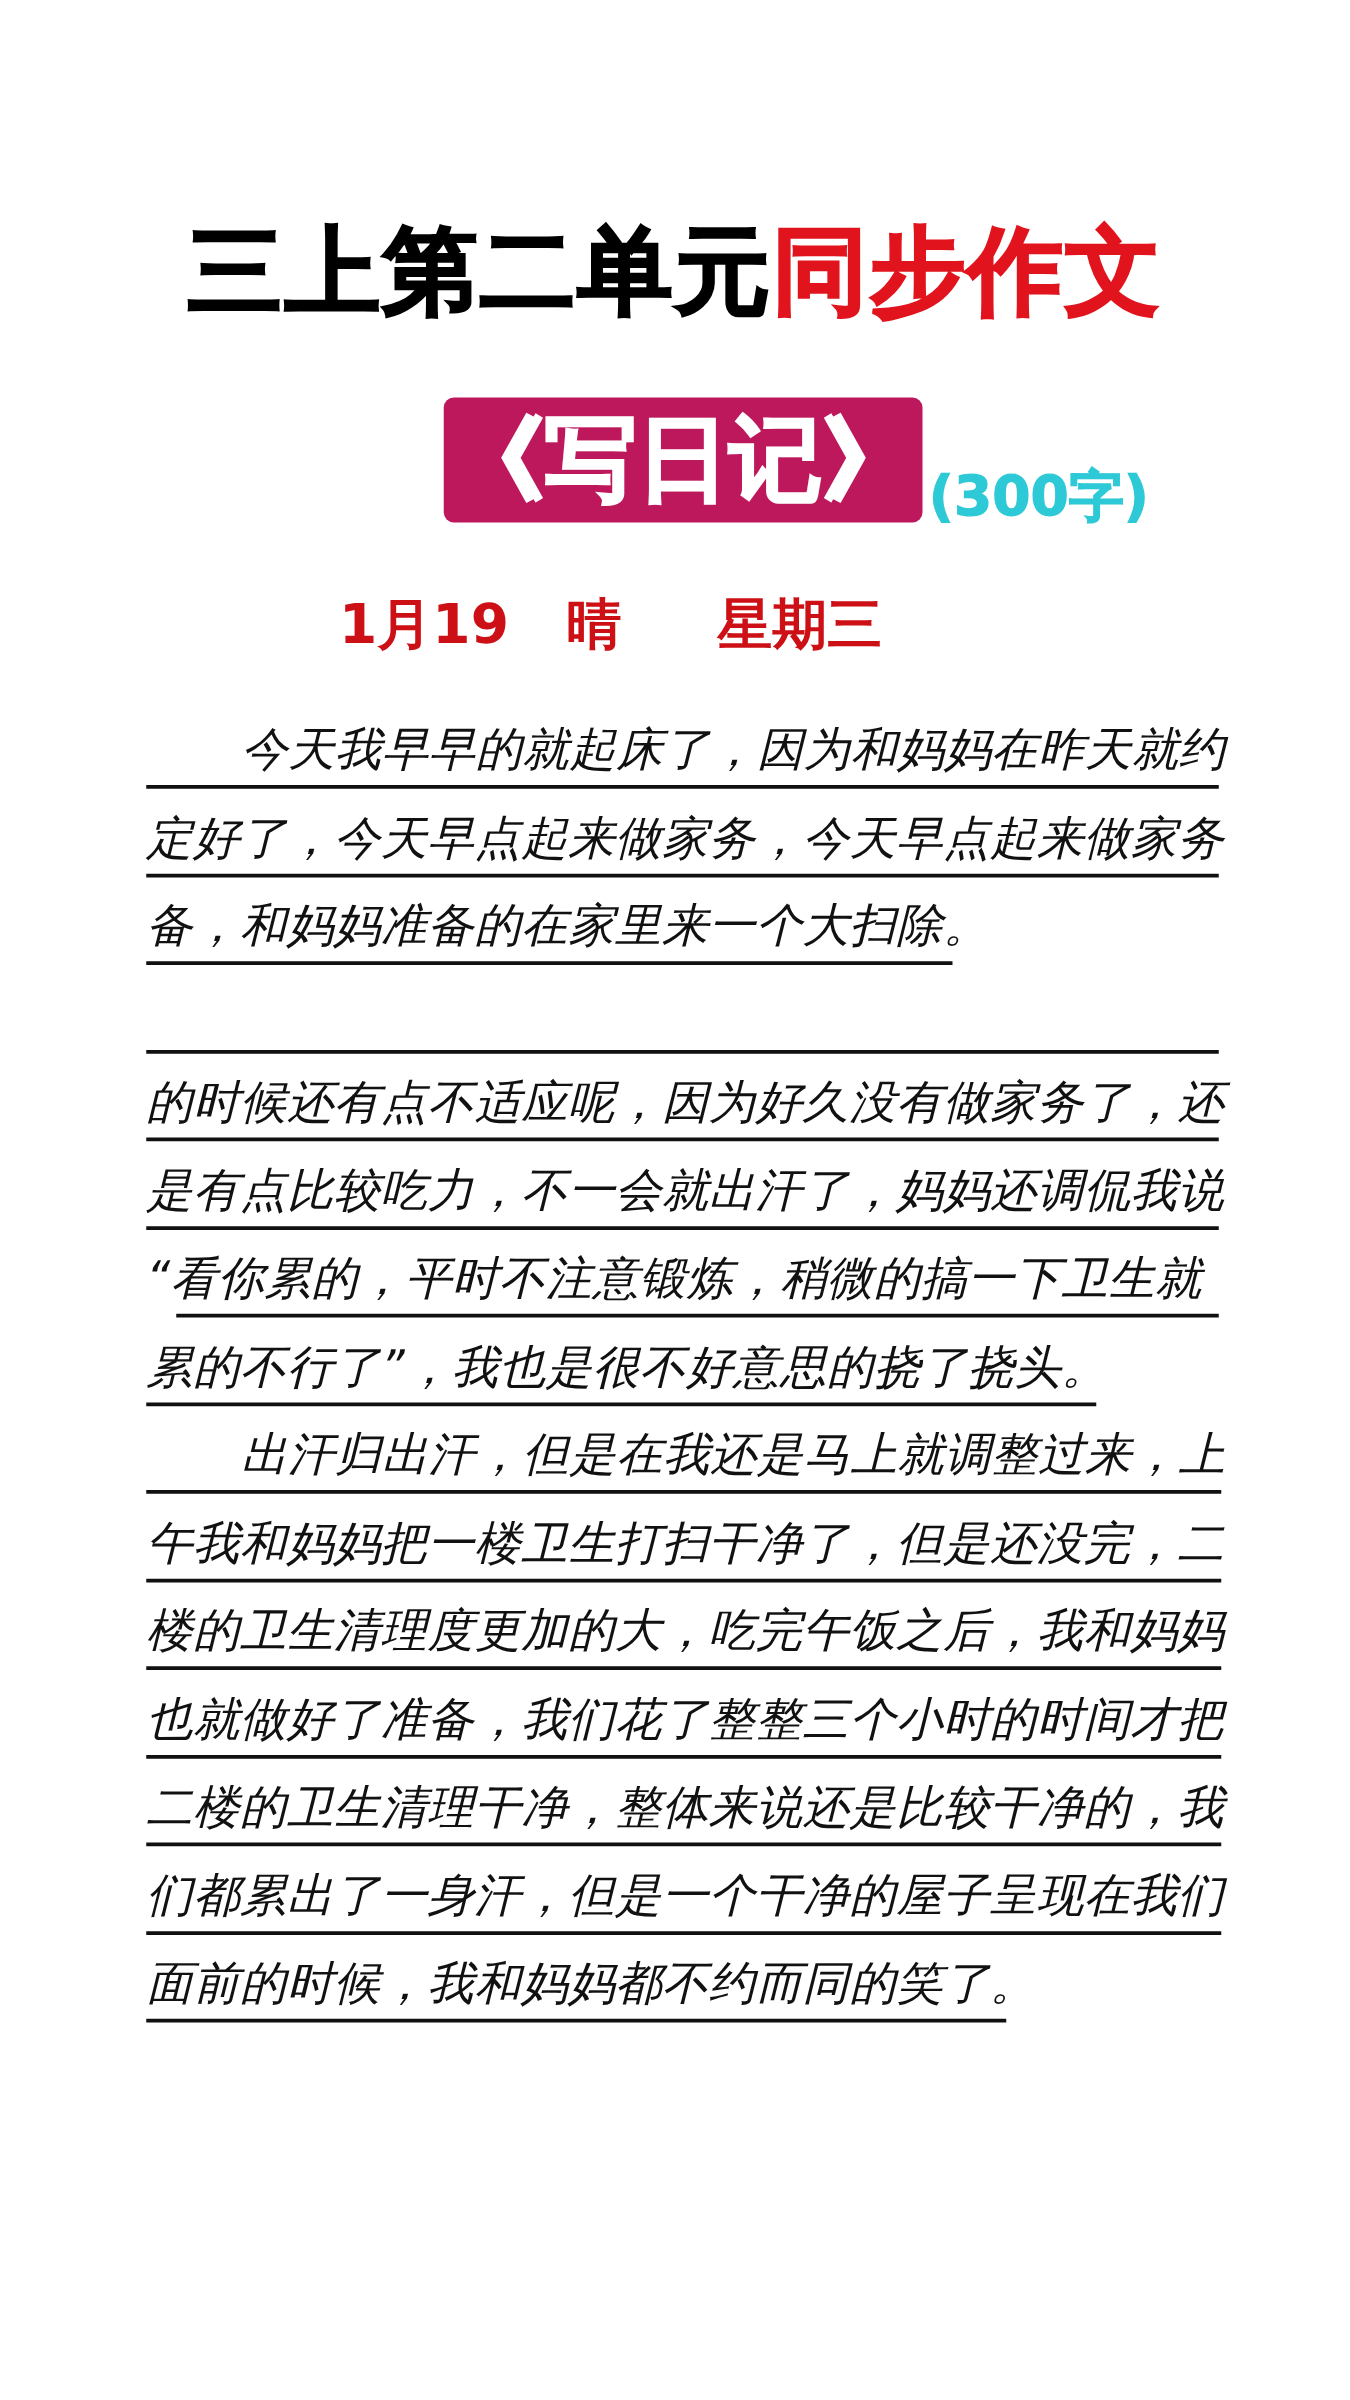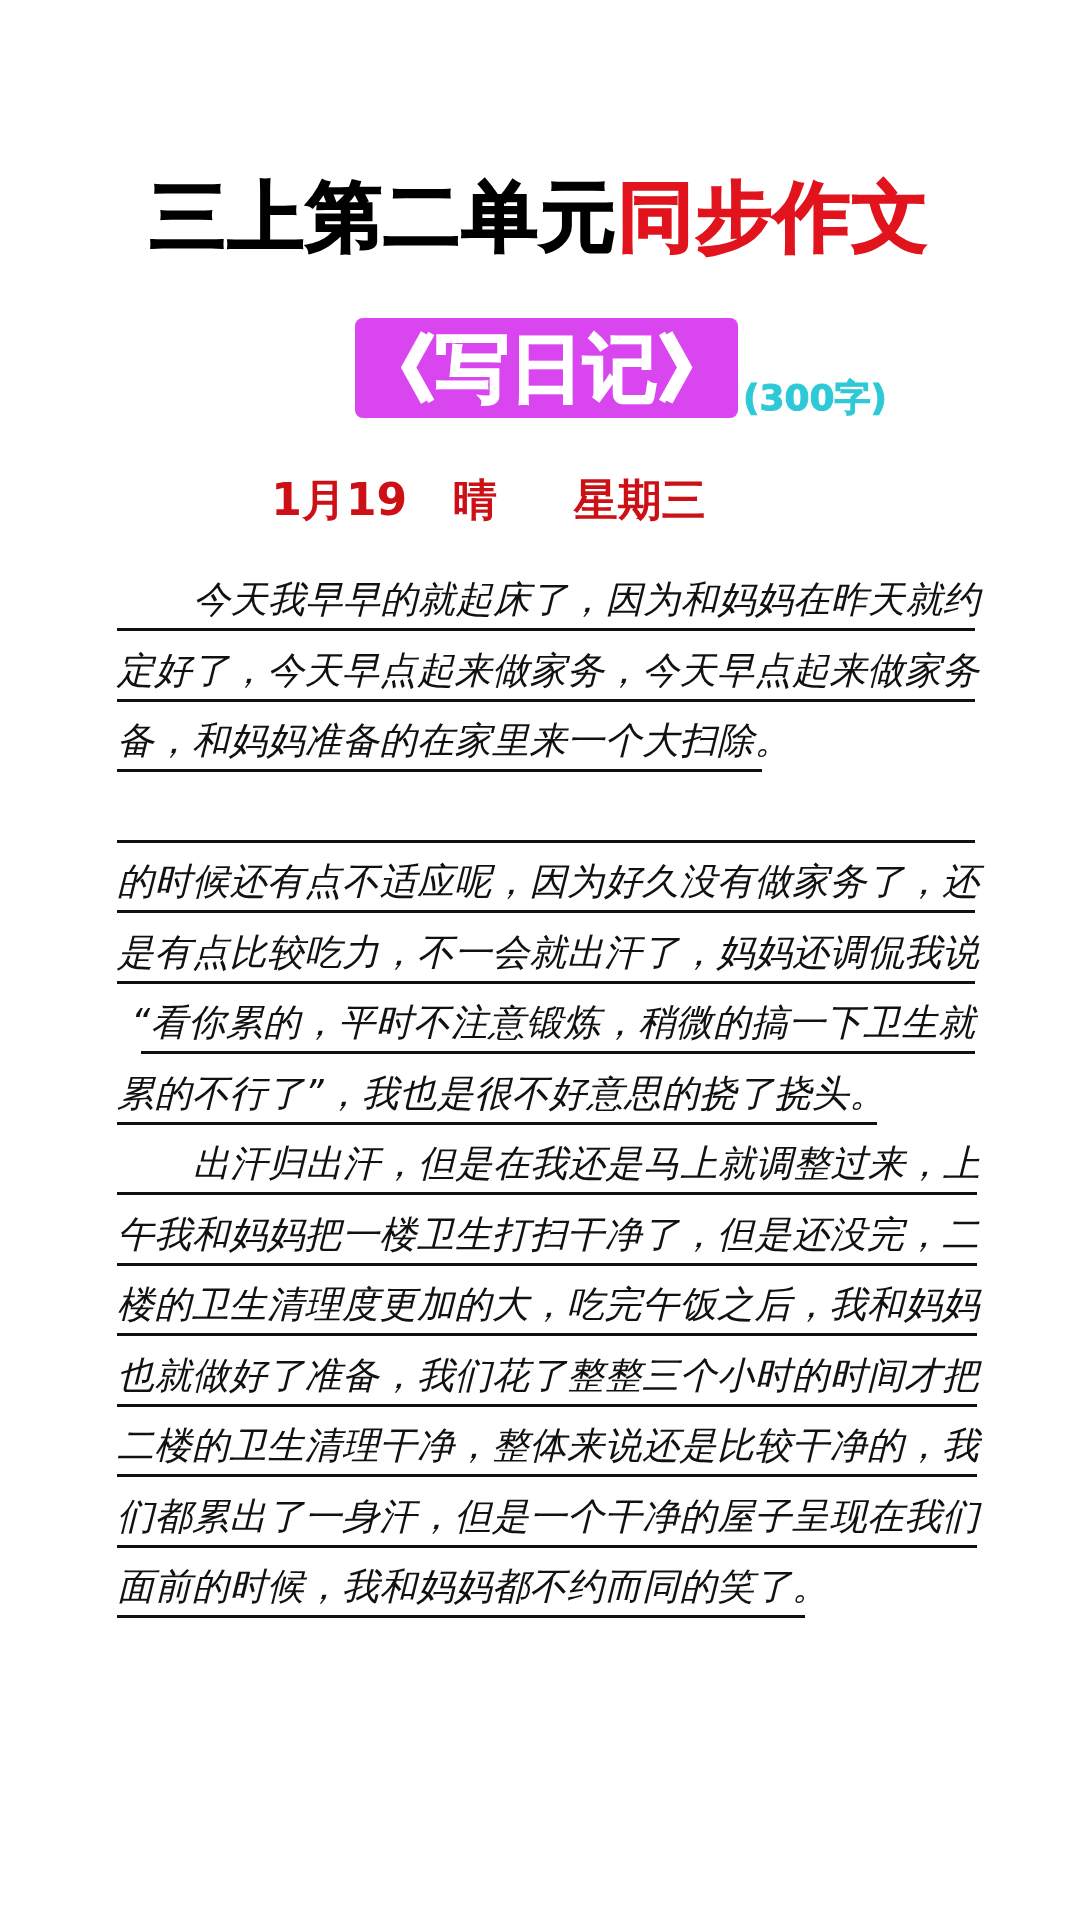--- a/index.html
+++ b/index.html
@@ -35,36 +35,36 @@
       top: 318px;
       left: 355px;
       height: 100px;
     }
     .badge {
       position: absolute;
       left: 0;
       top: 0;
       width: 383px;
       height: 100px;
-      background: #d946ef;
+      background: #be185d;
       border-radius: 8px;
       color: #ffffff;
       font-size: 74px;
       font-weight: 900;
       line-height: 100px;
       text-align: center;
       letter-spacing: 0px;
       -webkit-text-stroke: 2px #ffffff;
     }
     .word-count {
       position: absolute;
       left: 388px;
       top: 60px;
       color: #2ec9d6;
-      font-size: 36px;
+      font-size: 44px;
       font-weight: 900;
       white-space: nowrap;
       line-height: 40px;
       -webkit-text-stroke: 1px #2ec9d6;
     }
 
     .dateline {
       position: absolute;
       top: 470px;
       left: 0;
@@ -100,21 +100,21 @@
       padding-top: 2px;
     }
     .line .rule {
       position: absolute;
       left: 0;
       top: 56px;
       height: 3px;
       background: #111111;
     }
     .line.indent .text { padding-left: 76px; }
-    .line.quote .text { margin-left: 14px; }
+    .line.quote .text { }
   </style>
 </head>
 <body>
 
 <div class="title"><span class="black">三上第二单元</span><span class="red">同步作文</span></div>
 
 <div class="badge-row">
   <div class="badge">《写日记》</div>
   <div class="word-count">(300字)</div>
 </div>

